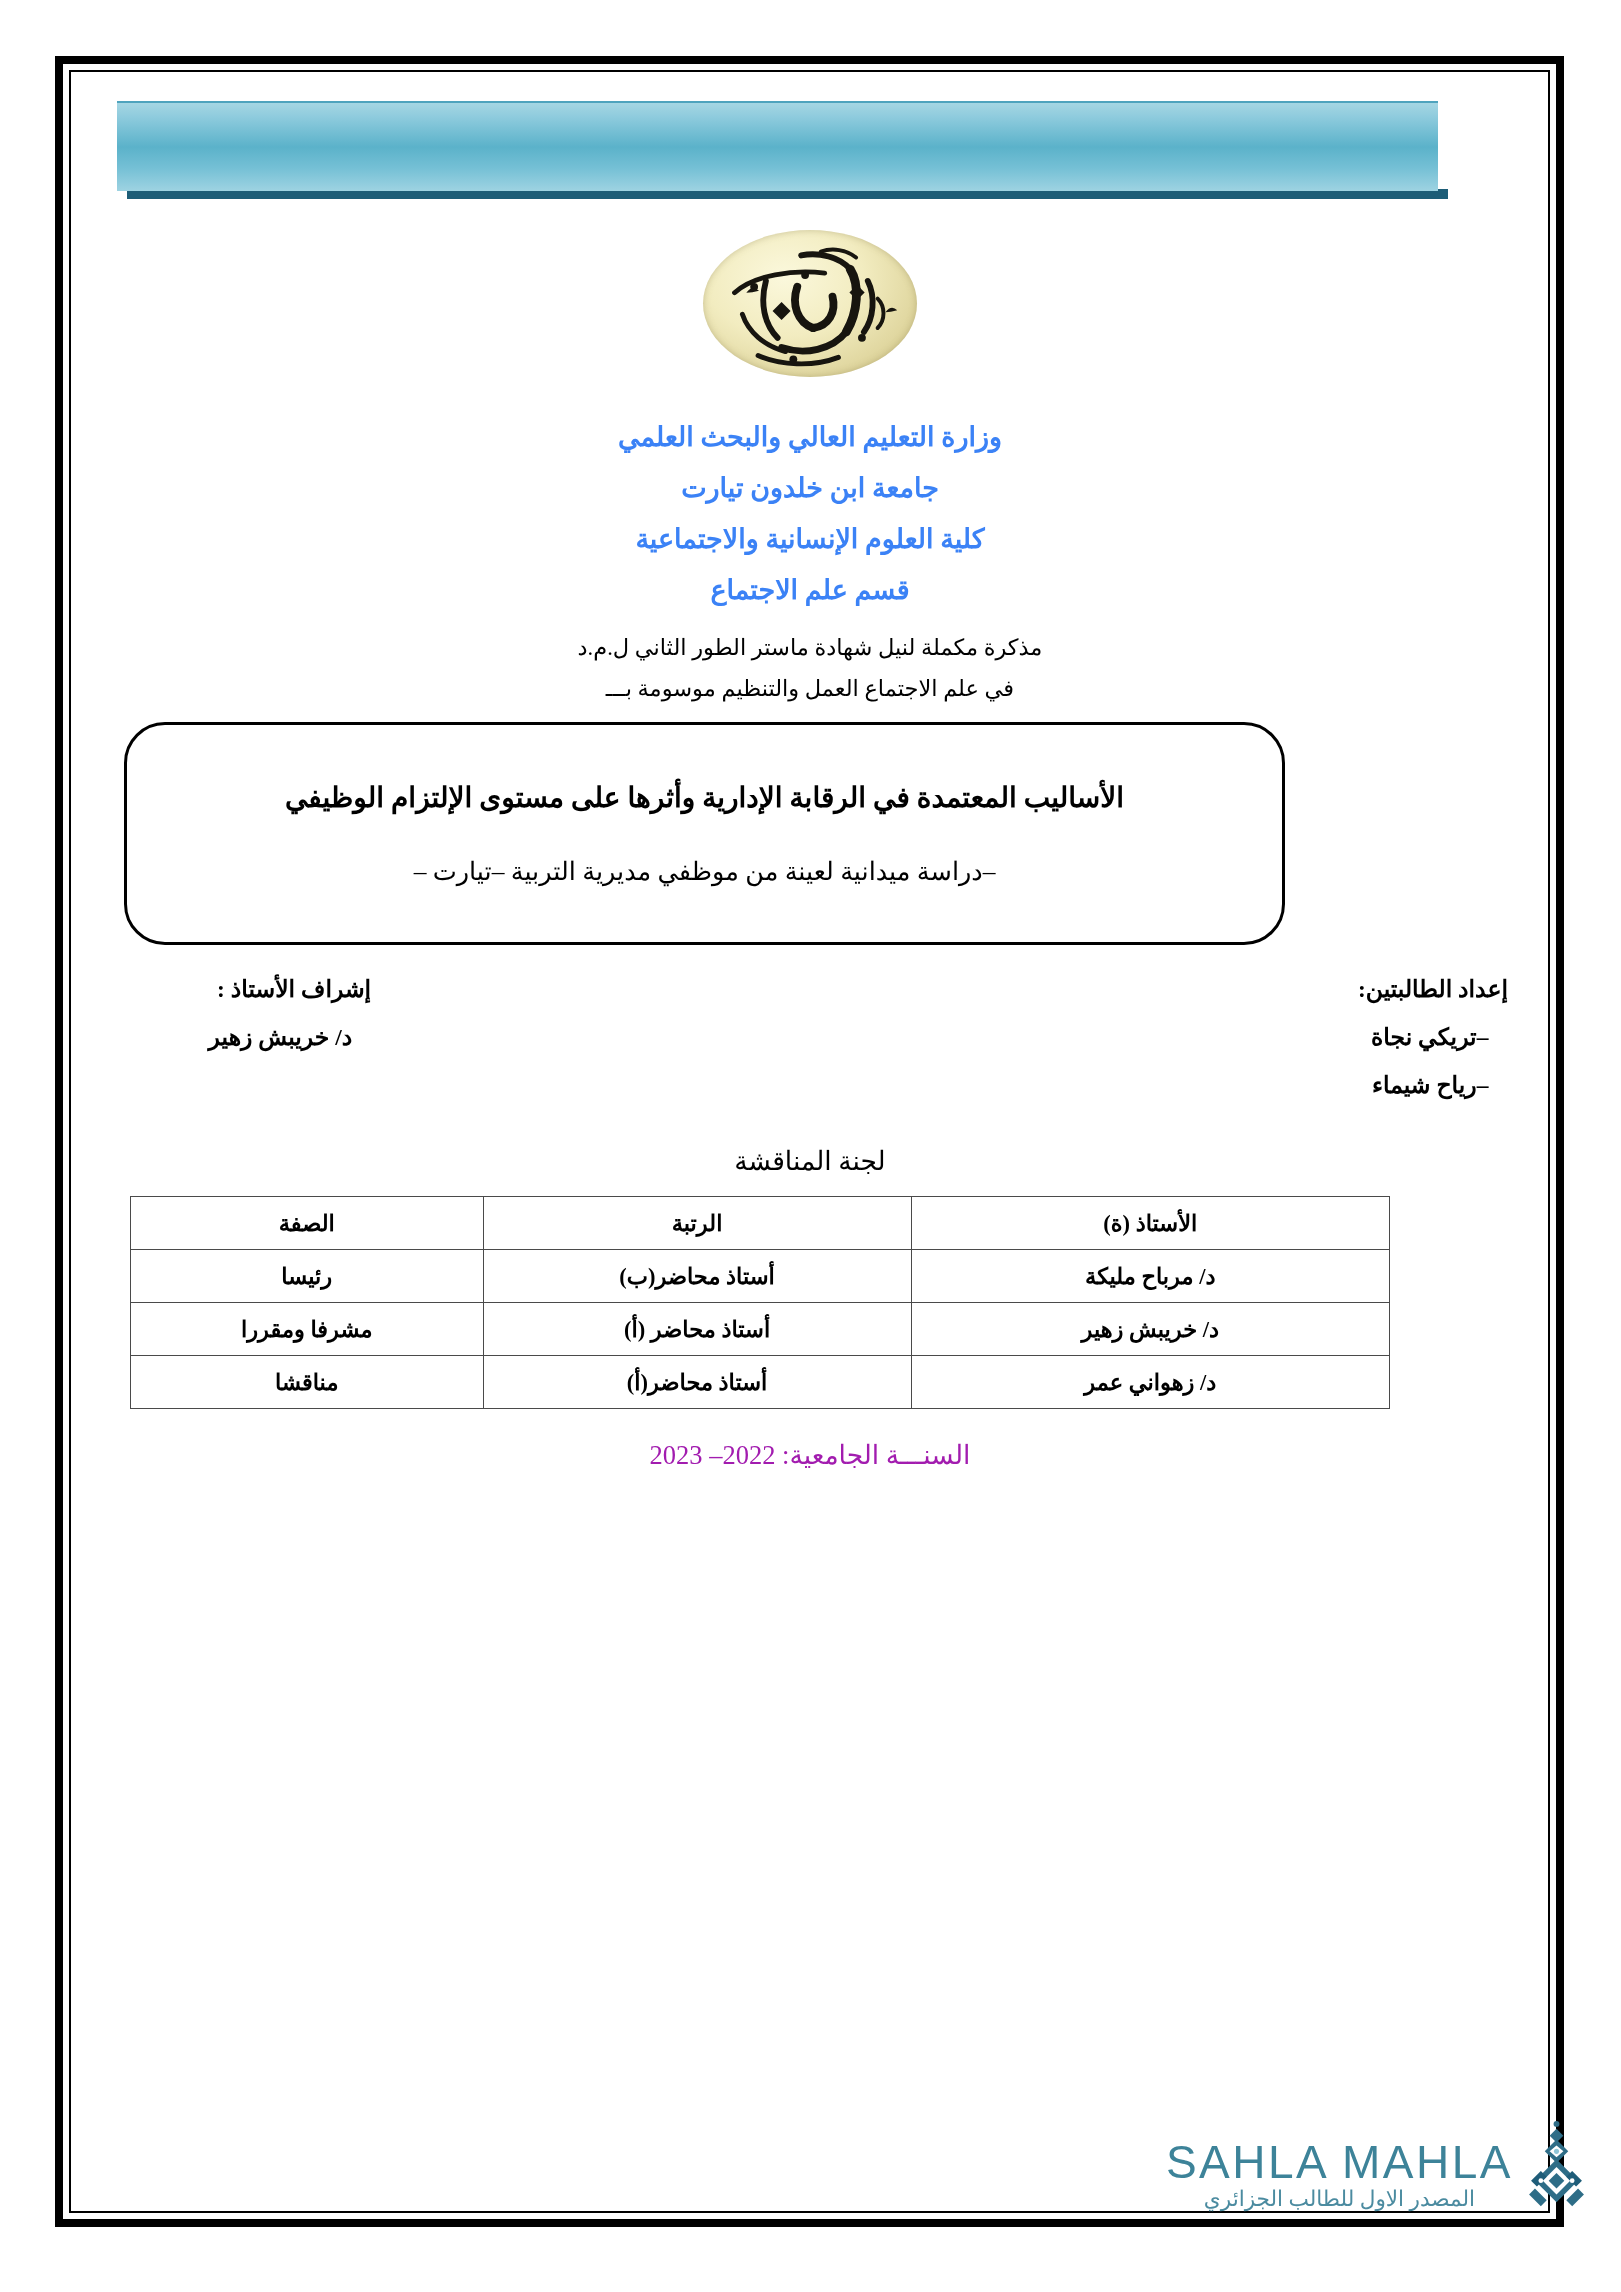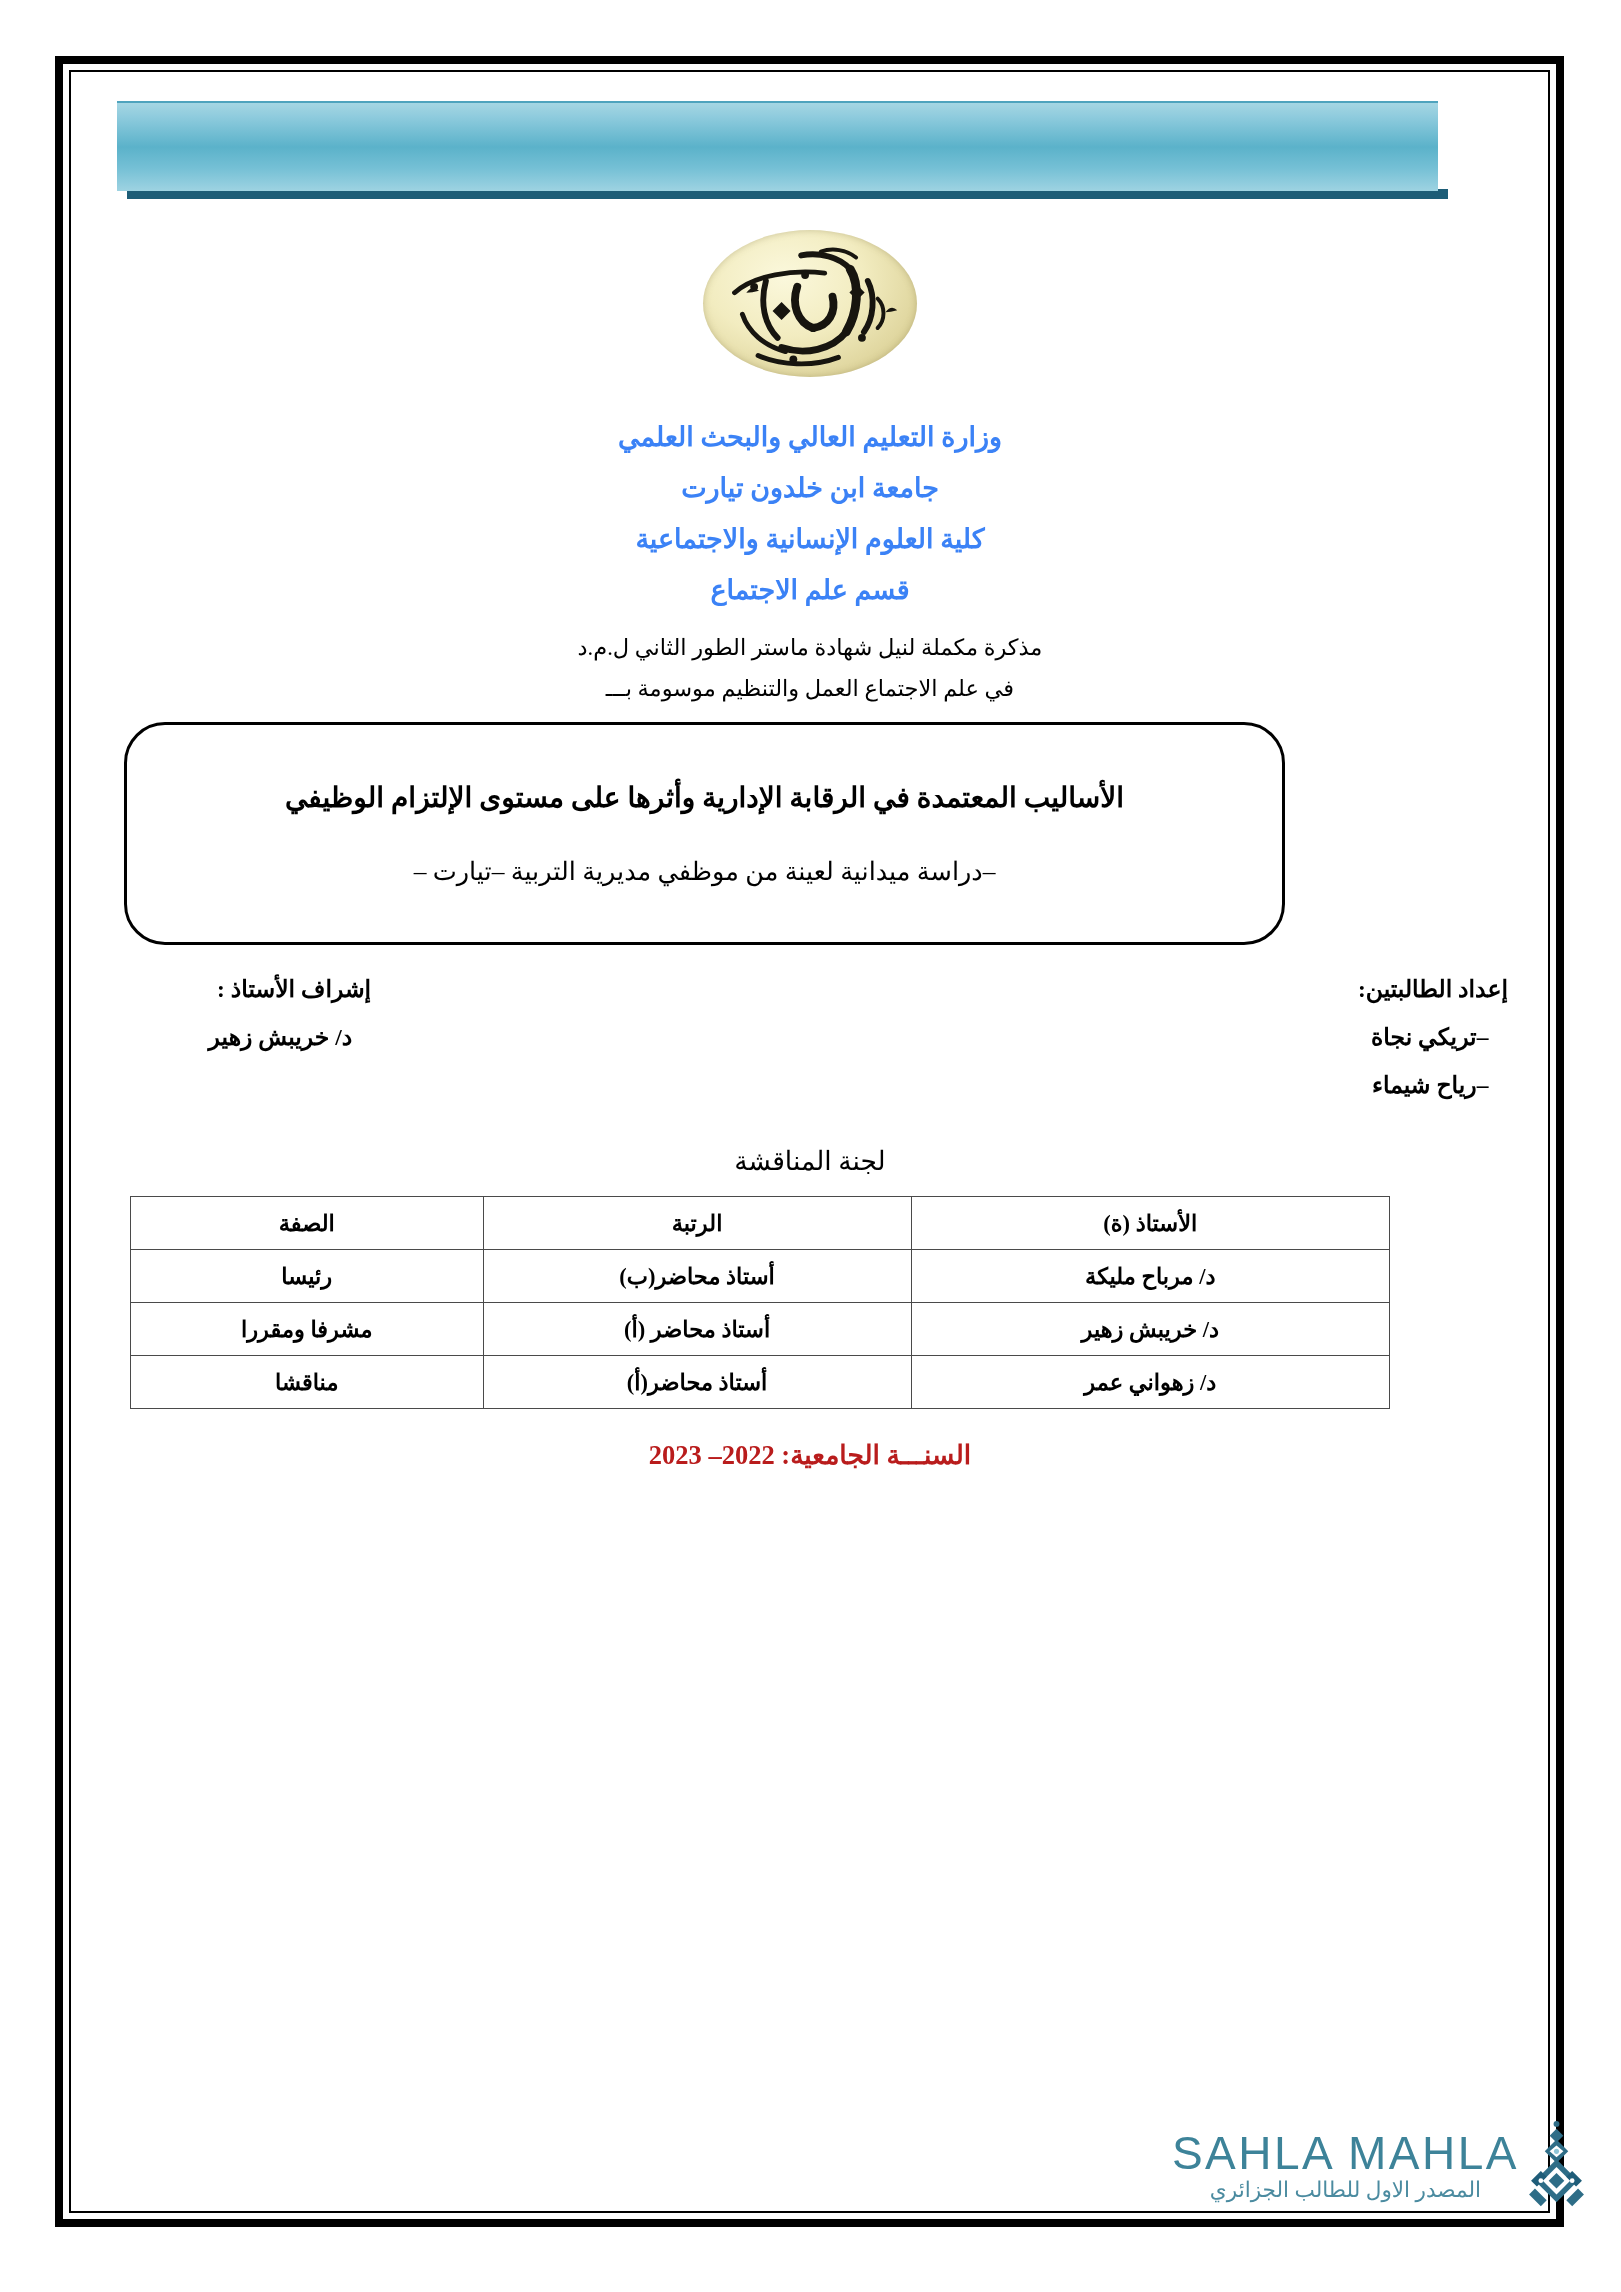--- a/index.html
+++ b/index.html
@@ -210,33 +210,33 @@
   .jury-table .col-rank  { width: 34%; }
   .jury-table .col-role  { width: 28%; }
 
   
   .year-line {
     position: absolute;
     top: 1366px;
     left: 0;
     width: 100%;
     text-align: center;
-    font-weight: bold;
+    font-weight: normal;
     font-size: 26.5px;
-    color: #b91c1c;
+    color: #a21caf;
   }
 
   
   .watermark {
     position: absolute;
     right: -45px;
     bottom: -3.9px;
     display: flex;
-    align-items: center;
-    gap: 2px;
+    align-items: flex-end;
+    gap: 8px;
     direction: ltr;
   }
   .wm-text { text-align: right; direction: ltr; }
   .wm-title {
     font-family: "Liberation Sans", "DejaVu Sans", sans-serif;
     font-size: 46px;
     letter-spacing: 2.5px;
     color: #3d8399;
     line-height: 49px;
     white-space: nowrap;

